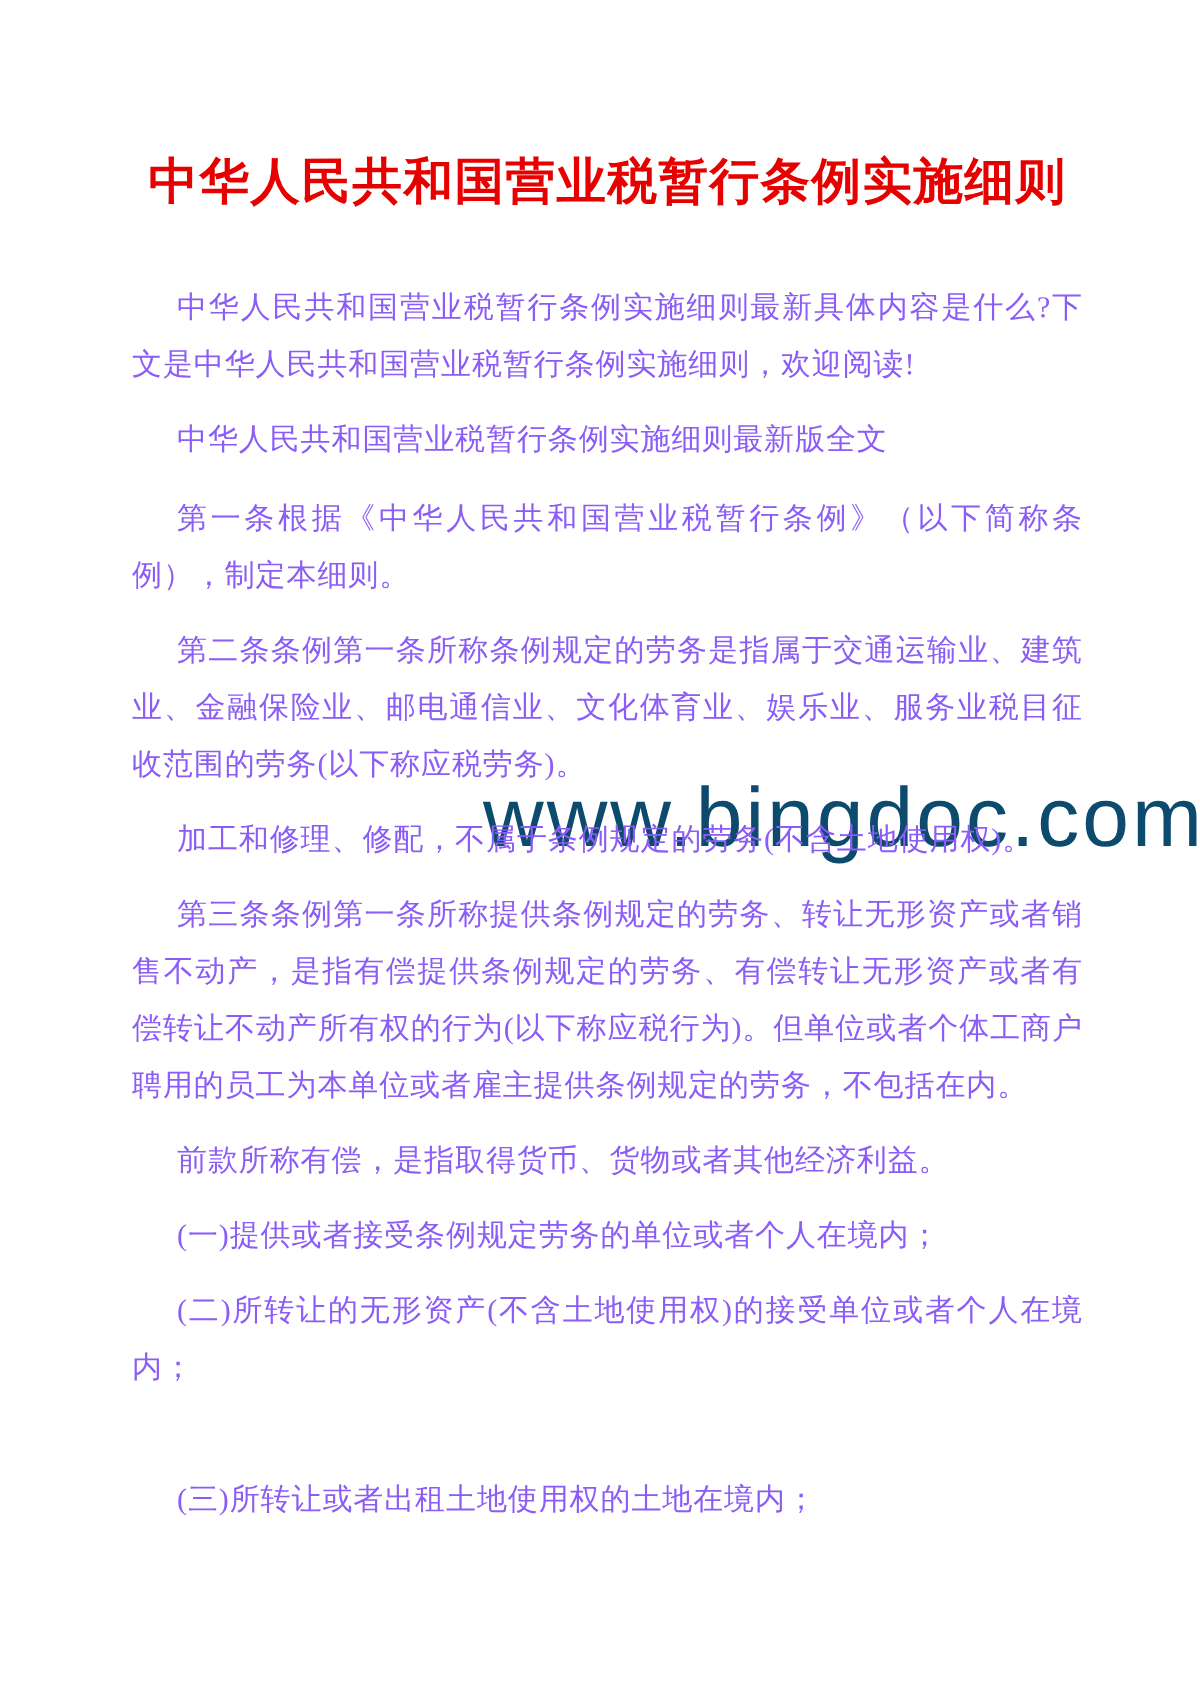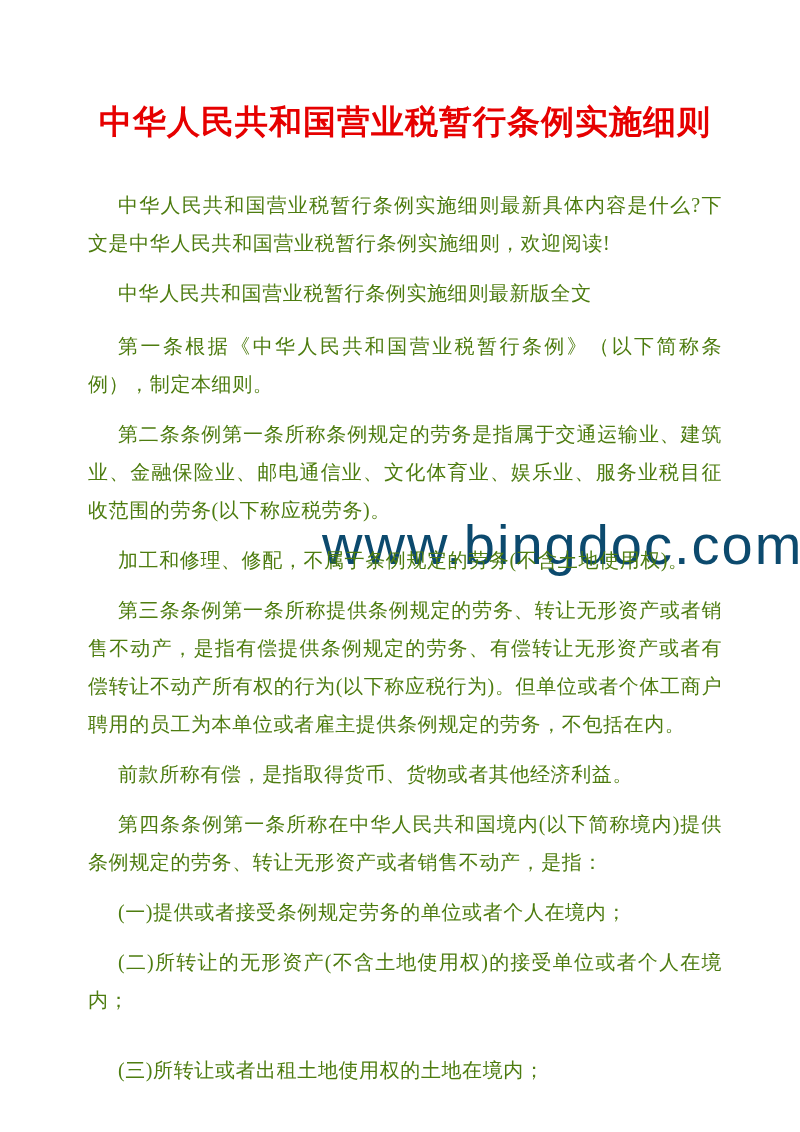--- a/index.html
+++ b/index.html
@@ -41,30 +41,30 @@
     font-weight: bold;
     color: #e60000;
     text-align: center;
     letter-spacing: 1px;
   }
   .content p {
     margin: 0 0 12px 0;
     font-size: 20px;
     line-height: 38px;
     letter-spacing: 0.6px;
-    color: #4d7c0f;
+    color: #8b5cf6;
     text-indent: 30px;
     text-align: justify;
   }
   .content p.heading {
     font-weight: normal;
     margin-bottom: 15px;
   }
   .content p.gap-before {
-    margin-top: 32px;
+    margin-top: 50px;
   }
 </style>
 </head>
 <body>
 
 <div class="page">
 
   <div class="watermark">www.bingdoc.com</div>
 
   <div class="content">
@@ -78,21 +78,20 @@
     <p>第一条根据《中华人民共和国营业税暂行条例》（以下简称条例），制定本细则。</p>
 
     <p>第二条条例第一条所称条例规定的劳务是指属于交通运输业、建筑业、金融保险业、邮电通信业、文化体育业、娱乐业、服务业税目征收范围的劳务(以下称应税劳务)。</p>
 
     <p>加工和修理、修配，不属于条例规定的劳务(不含土地使用权)。</p>
 
     <p>第三条条例第一条所称提供条例规定的劳务、转让无形资产或者销售不动产，是指有偿提供条例规定的劳务、有偿转让无形资产或者有偿转让不动产所有权的行为(以下称应税行为)。但单位或者个体工商户聘用的员工为本单位或者雇主提供条例规定的劳务，不包括在内。</p>
 
     <p>前款所称有偿，是指取得货币、货物或者其他经济利益。</p>
 
-    <p>第四条条例第一条所称在中华人民共和国境内(以下简称境内)提供条例规定的劳务、转让无形资产或者销售不动产，是指：</p>
 
     <p>(一)提供或者接受条例规定劳务的单位或者个人在境内；</p>
 
     <p>(二)所转让的无形资产(不含土地使用权)的接受单位或者个人在境内；</p>
 
     <p class="gap-before">(三)所转让或者出租土地使用权的土地在境内；</p>
 
   </div>
 </div>
 

